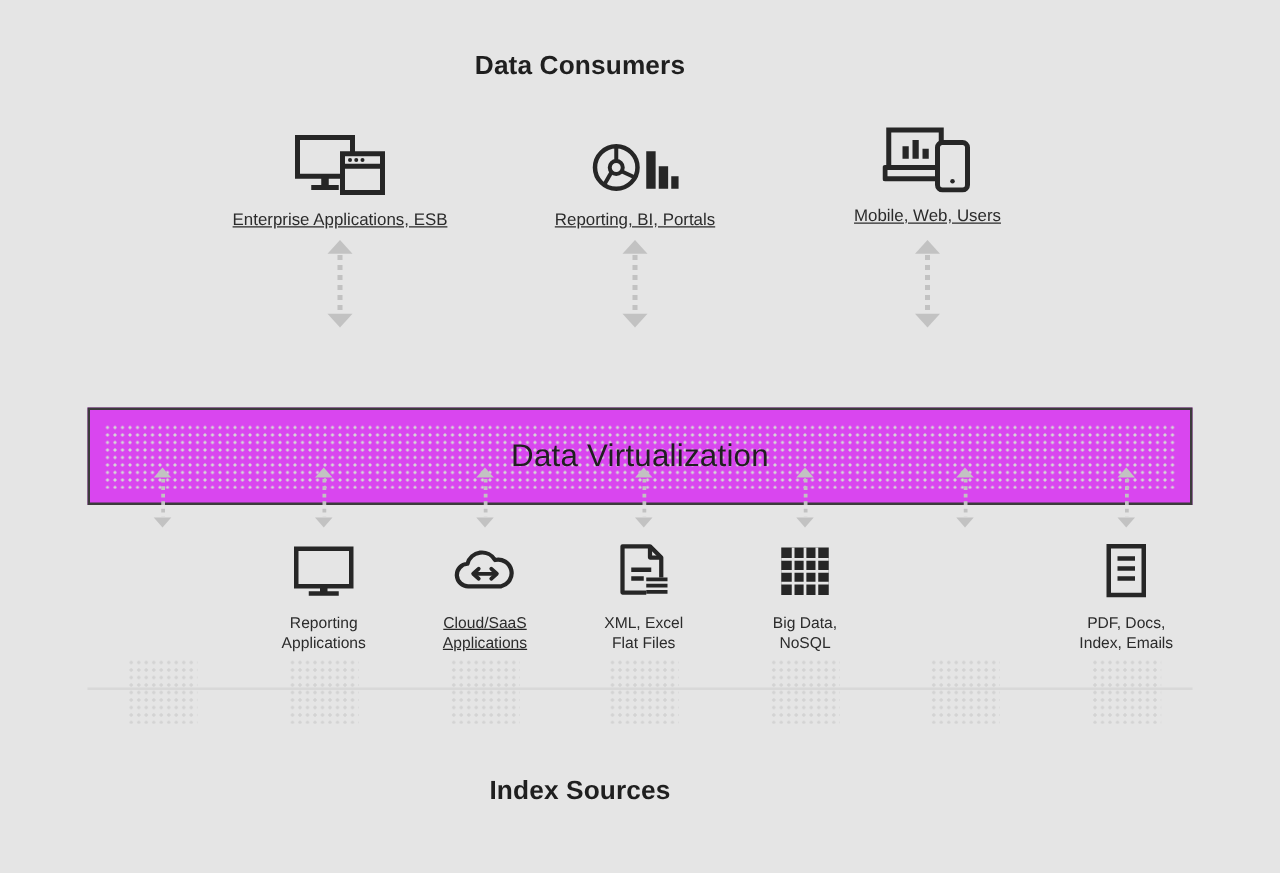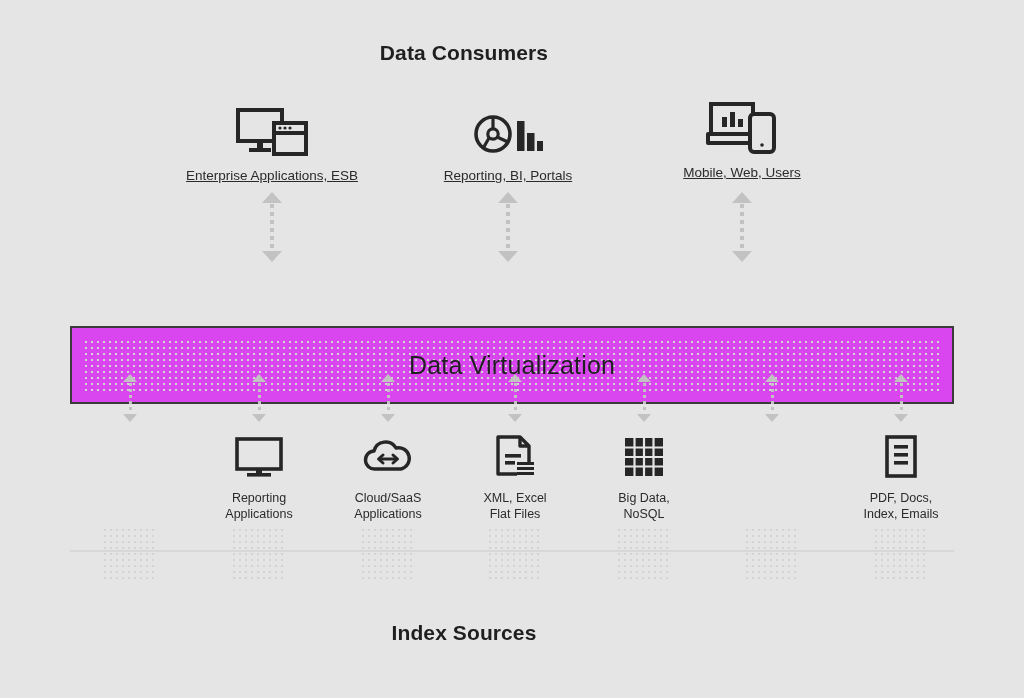--- a/index.html
+++ b/index.html
@@ -285,21 +285,21 @@
         <rect x="22" y="33" width="6" height="5" fill="#262626"></rect>
         <rect x="13" y="37" width="24" height="3.6" fill="#262626"></rect>
       </svg>
     </div>
     <div class="slabel">
       <span>Reporting</span><br>
       <span>Applications</span>
     </div>
   </div>
 
-  <div class="source" style="left:324px; top:434px;">
+  <div class="source" style="left:324px; top:434px;text-decoration:underline;">
     <div class="icon-wrap">
       <svg width="52" height="40" viewBox="0 0 52 40" aria-hidden="true">
         <path d="M13 32 A9 9 0 0 1 12 14 A12 12 0 0 1 34 11 A9 9 0 0 1 39 32 Z" fill="none" stroke="#262626" stroke-width="3.4" stroke-linejoin="round"></path>
         <line x1="17" y1="22" x2="35" y2="22" stroke="#262626" stroke-width="3"></line>
         <path d="M21 18 L16.5 22 L21 26" fill="none" stroke="#262626" stroke-width="3" stroke-linecap="round" stroke-linejoin="round"></path>
         <path d="M31 18 L35.5 22 L31 26" fill="none" stroke="#262626" stroke-width="3" stroke-linecap="round" stroke-linejoin="round"></path>
       </svg>
     </div>
     <div class="slabel">
       <span>Cloud/SaaS</span><br>

